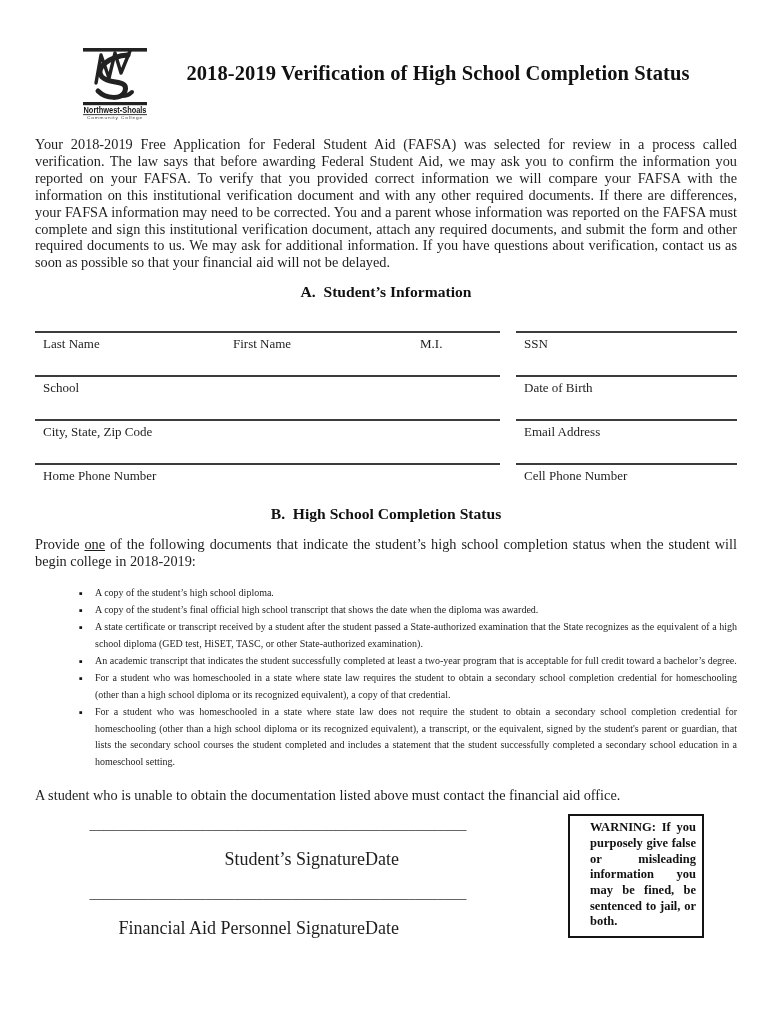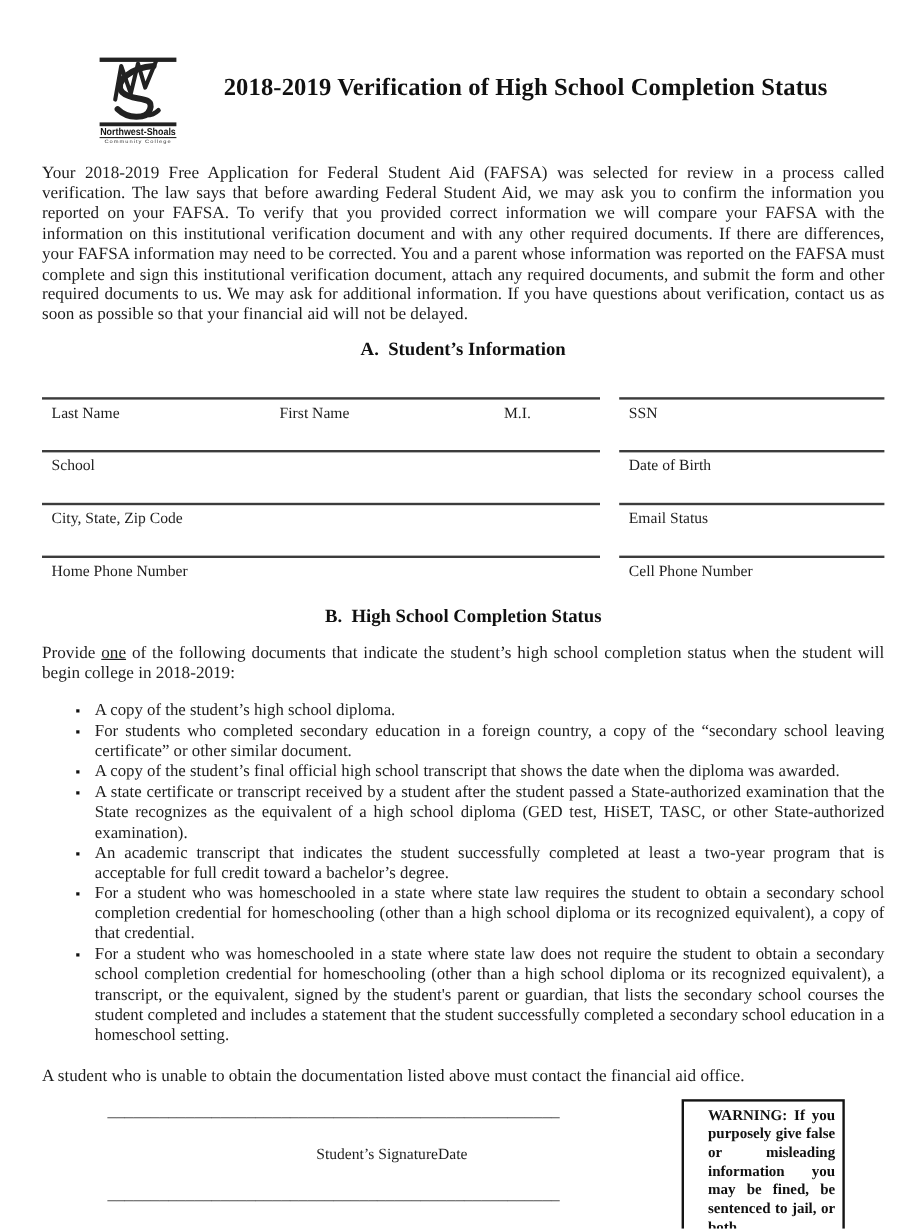--- a/index.html
+++ b/index.html
@@ -60,24 +60,24 @@
   .field-label.pos3 { left: 385px; }
 
   
   .provide {
     margin: 13px 0 0 0;
     font-size: 14.3px; line-height: 17px;
     text-align: justify;
   }
   .provide .u { text-decoration: underline; }
   ul.bullets {
-    margin: 15px 0 0 44px;
+    margin: 15px 0 0 60px;
     padding: 0;
     list-style: none;
-    font-size: 14px; line-height: 16.9px;
+    font-size: 10px; line-height: 16.9px;
   }
   ul.bullets li {
     position: relative;
     text-align: justify;
   }
   ul.bullets li::before {
     content: "\25AA";
     position: absolute;
     left: -16px; top: 0px;
     font-size: 11px;
@@ -93,21 +93,21 @@
   .sig-row { display: flex; }
   .sig-row.second { margin-top: 17px; }
   .sig-col1 { width: 330px; text-align: right; }
   .sig-col2 { width: 203px; }
   .sig-line {
     font-size: 14.3px; line-height: 16px;
     color: #333;
     white-space: nowrap;
     letter-spacing: 0.1px;
   }
-  .sig-label { font-size: 13px; line-height: 17px; padding-top: 19px; }
+  .sig-label { font-size: 18px; line-height: 17px; padding-top: 19px; }
   .warning-box {
     position: absolute;
     left: 533px; top: -2px;
     width: 136px;
     box-sizing: border-box;
     border: 2px solid #141414;
     padding: 4px 6px 6px 20px;
     font-size: 12.5px; font-weight: bold; line-height: 15.7px;
     color: #111;
     text-align: justify;
@@ -155,38 +155,37 @@
         <span class="field-label">School</span>
       </div>
       <div class="field-cell">
         <span class="field-label">Date of Birth</span>
       </div>
 
       <div class="field-cell">
         <span class="field-label">City, State, Zip Code</span>
       </div>
       <div class="field-cell">
-        <span class="field-label">Email Status</span>
+        <span class="field-label">Email Address</span>
       </div>
 
       <div class="field-cell last">
         <span class="field-label">Home Phone Number</span>
       </div>
       <div class="field-cell last">
         <span class="field-label">Cell Phone Number</span>
       </div>
     </div>
 
     <div class="section-heading">B.  High School Completion Status</div>
 
     <p class="provide"><span>Provide </span><span class="u">one</span><span> of the following documents that indicate the student’s high school completion status when the student will begin college in 2018-2019:</span></p>
 
     <ul class="bullets">
       <li>A copy of the student’s high school diploma.</li>
-      <li>For students who completed secondary education in a foreign country, a copy of the “secondary school leaving certificate” or other similar document.</li>
       <li>A copy of the student’s final official high school transcript that shows the date when the diploma was awarded.</li>
       <li>A state certificate or transcript received by a student after the student passed a State-authorized examination that the State recognizes as the equivalent of a high school diploma (GED test, HiSET, TASC, or other State-authorized examination).</li>
       <li>An academic transcript that indicates the student successfully completed at least a two-year program that is acceptable for full credit toward a bachelor’s degree.</li>
       <li>For a student who was homeschooled in a state where state law requires the student to obtain a secondary school completion credential for homeschooling (other than a high school diploma or its recognized equivalent), a copy of that credential.</li>
       <li>For a student who was homeschooled in a state where state law does not require the student to obtain a secondary school completion credential for homeschooling (other than a high school diploma or its recognized equivalent), a transcript, or the equivalent, signed by the student's parent or guardian, that lists the secondary school courses the student completed and includes a statement that the student successfully completed a secondary school education in a homeschool setting.</li>
     </ul>
 
     <p class="note">A student who is unable to obtain the documentation listed above must contact the financial aid office.</p>
 
     <div class="sig-block">

